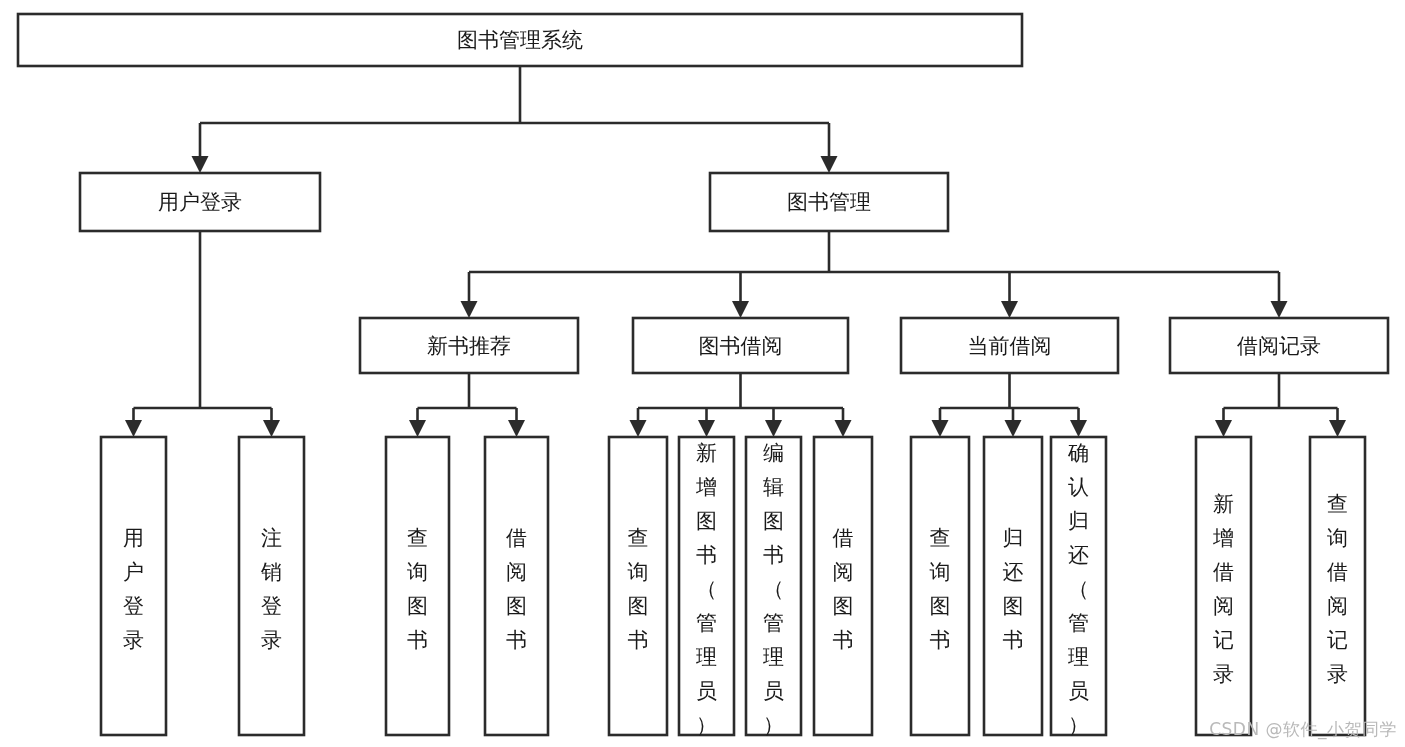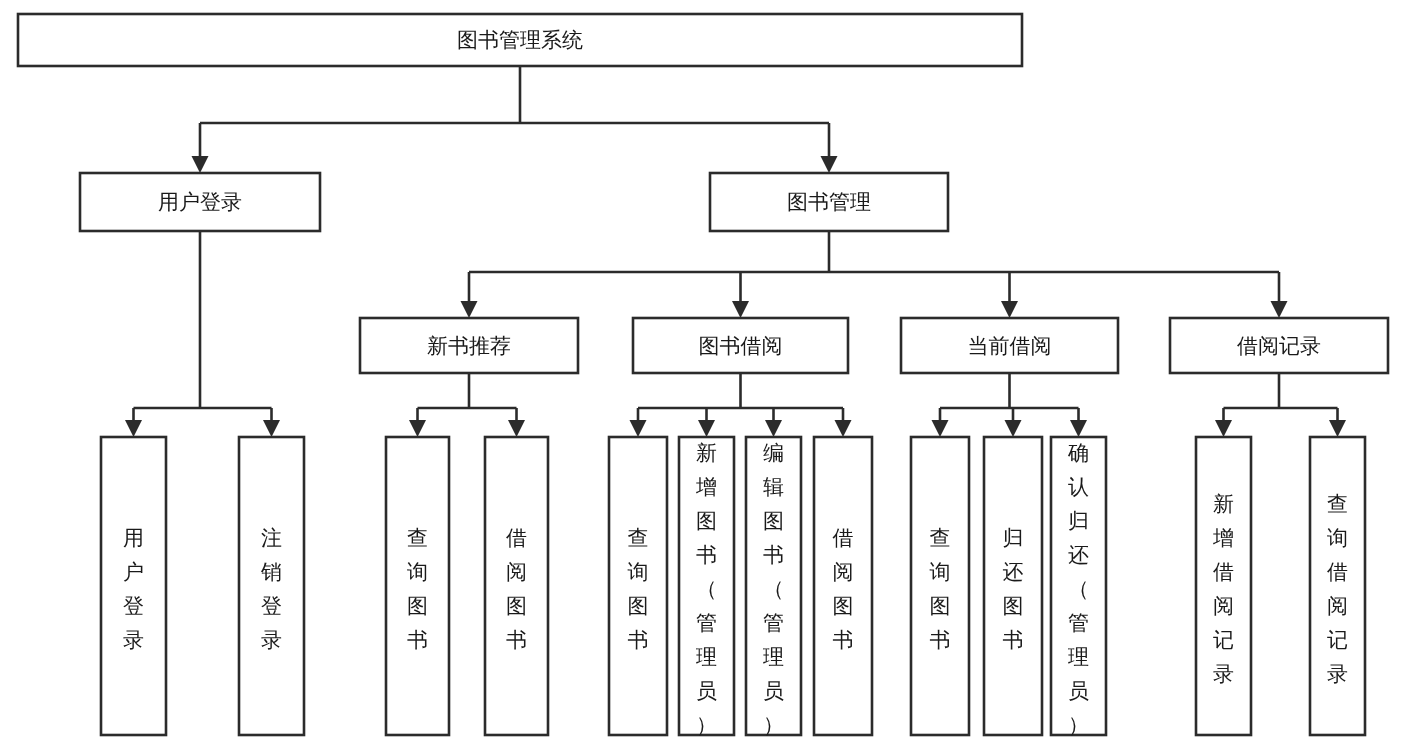--- a/index.html
+++ b/index.html
@@ -210,13 +210,14 @@
           <rect x="1196" y="437" width="55" height="298" class="node-box"></rect>
           <text x="1223.5" y="510.52" class="node-label-v"><tspan x="1223.5" dy="0">新</tspan><tspan x="1223.5" dy="34">增</tspan><tspan x="1223.5" dy="34">借</tspan><tspan x="1223.5" dy="34">阅</tspan><tspan x="1223.5" dy="34">记</tspan><tspan x="1223.5" dy="34">录</tspan></text>
         </g>
         <g>
           <rect x="1310" y="437" width="55" height="298" class="node-box"></rect>
           <text x="1337.5" y="510.52" class="node-label-v"><tspan x="1337.5" dy="0">查</tspan><tspan x="1337.5" dy="34">询</tspan><tspan x="1337.5" dy="34">借</tspan><tspan x="1337.5" dy="34">阅</tspan><tspan x="1337.5" dy="34">记</tspan><tspan x="1337.5" dy="34">录</tspan></text>
         </g>
       </g>
   </svg>
 
+  <div class="watermark">CSDN @软件_小贺同学</div>
 </div>
 
 </body></html>

